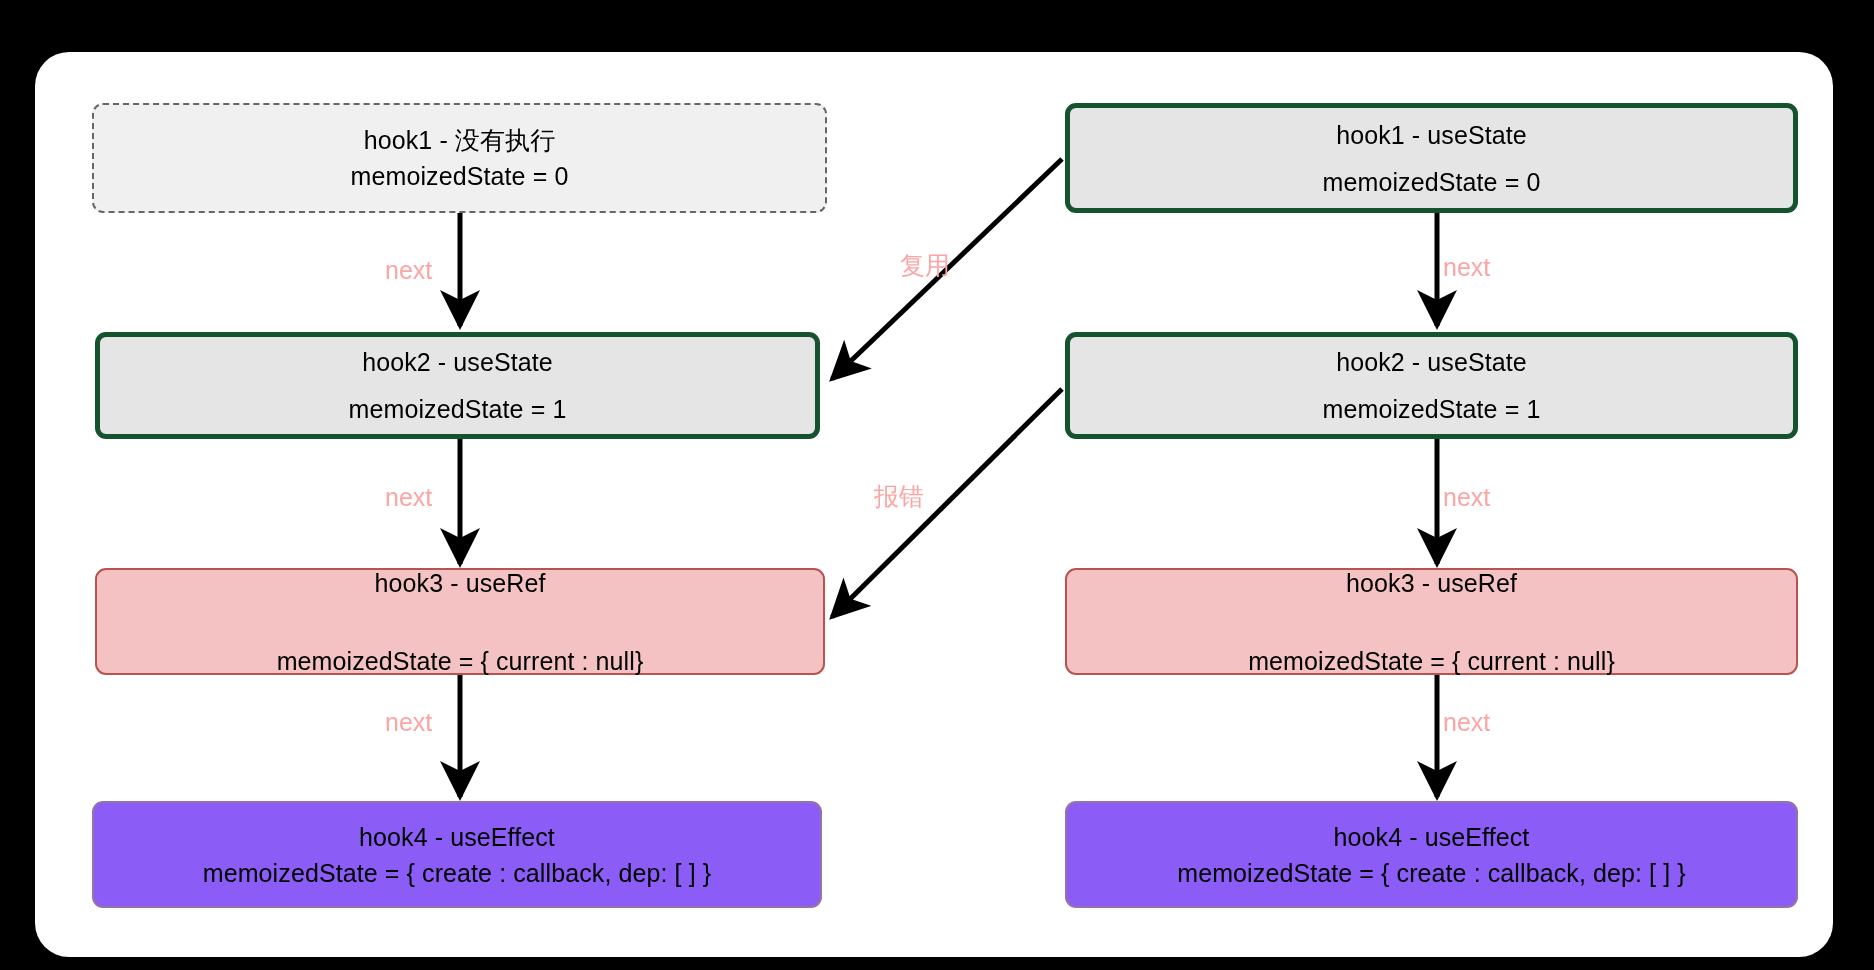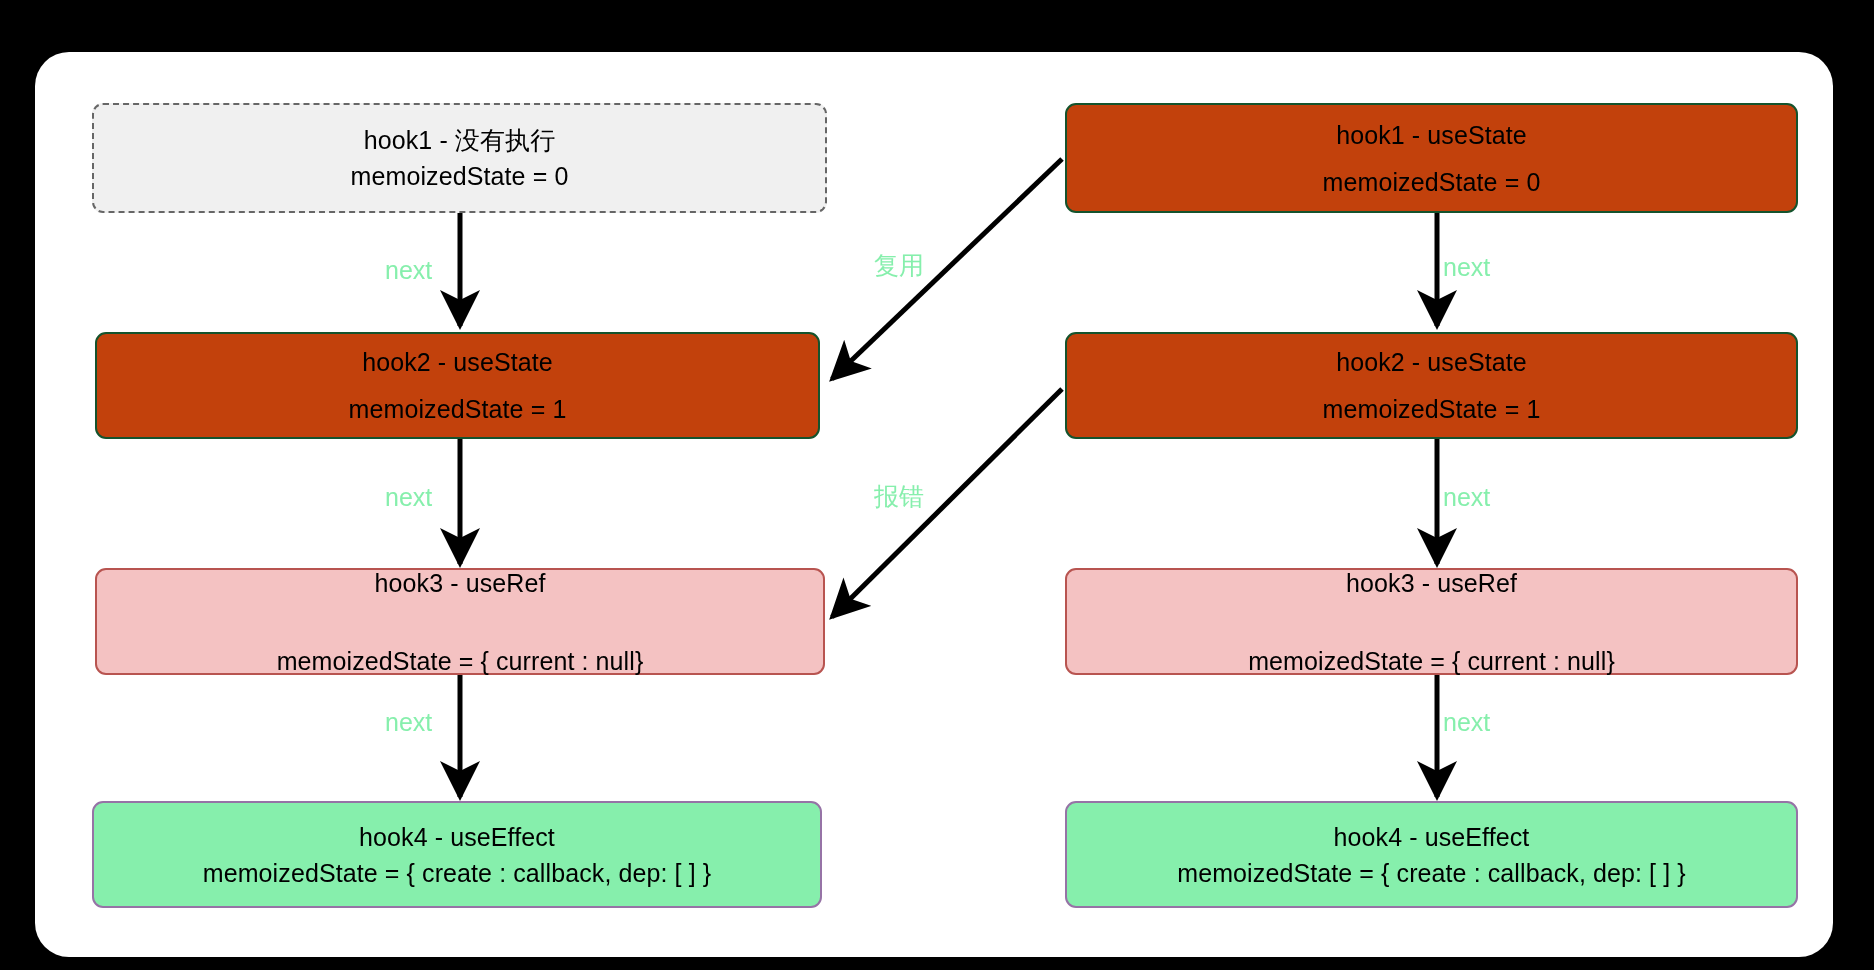--- a/index.html
+++ b/index.html
@@ -51,38 +51,38 @@
   }
   .node .line1, .node .line2 {
     display: block;
     white-space: nowrap;
   }
   .node.grey {
     background: #f0f0f0;
     border: 2px dashed #666666;
   }
   .node.orange {
-    background: #c2410c;
-    border: 2px solid #14532d;
+    background: #e5e5e5;
+    border: 5px solid #14532d;
     gap: 11px;
   }
   .node.red {
     background: #f4c2c2;
     border: 2px solid #b85450;
     gap: 42px;
   }
   .node.purple {
-    background: #86efac;
+    background: #8b5cf6;
     border: 2px solid #9673a6;
   }
   .edge-label {
     position: absolute;
     font-size: 25px;
     line-height: 30px;
-    color: #86efac;
+    color: #fca5a5;
     white-space: nowrap;
   }
   svg.arrows {
     position: absolute;
     left: 0;
     top: 0;
     width: 1874px;
     height: 970px;
     overflow: visible;
     pointer-events: none;
@@ -156,17 +156,17 @@
     </div>
 
     <div class="edge-label" style="left:385px; top:236px;">next</div>
     <div class="edge-label" style="left:385px; top:463px;">next</div>
     <div class="edge-label" style="left:385px; top:688px;">next</div>
 
     <div class="edge-label" style="left:1443px; top:233px;">next</div>
     <div class="edge-label" style="left:1443px; top:463px;">next</div>
     <div class="edge-label" style="left:1443px; top:688px;">next</div>
 
-    <div class="edge-label" style="left:874px; top:231px;">复用</div>
+    <div class="edge-label" style="left:900px; top:231px;">复用</div>
     <div class="edge-label" style="left:874px; top:462px;text-align:right;">报错</div>
 
   </div>
 </div>
 
 </body></html>

